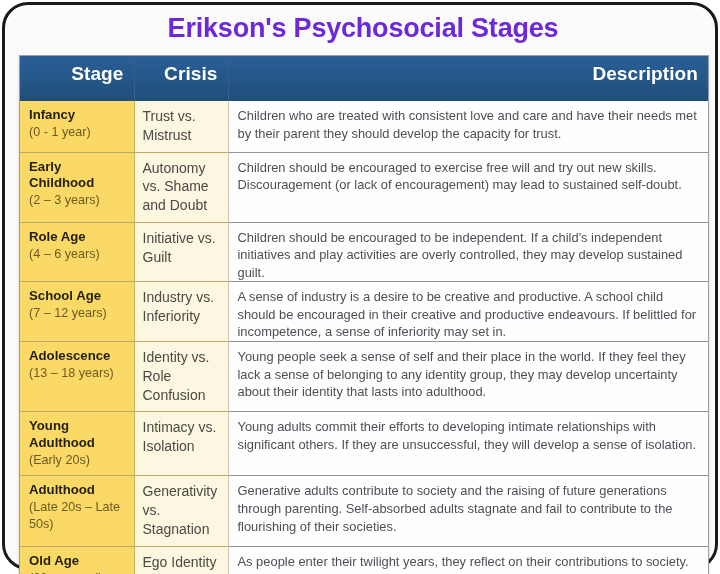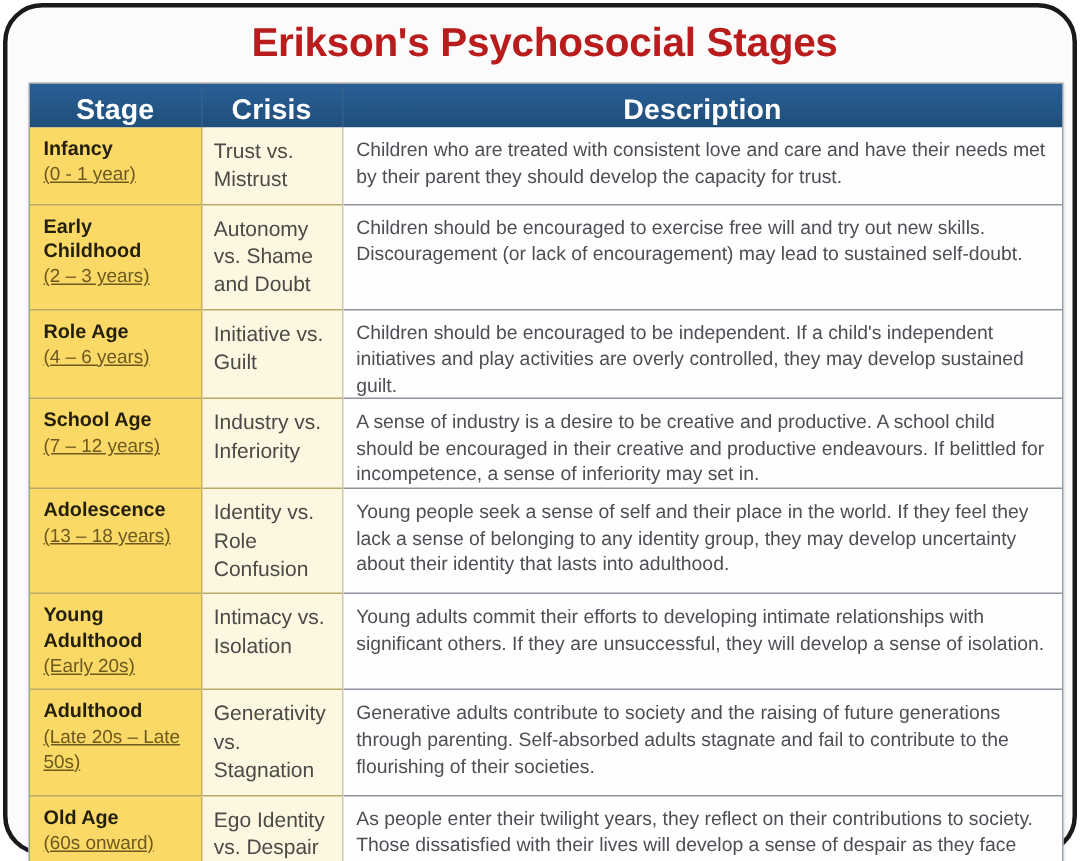--- a/index.html
+++ b/index.html
@@ -33,21 +33,21 @@
   }
 
   .title {
     position: absolute;
     left: 0;
     top: 8px;
     width: 716px;
     text-align: center;
     font-size: 27px;
     font-weight: bold;
-    color: #b91c1c;
+    color: #6d28d9;
     letter-spacing: -0.2px;
     font-family: "Liberation Sans", sans-serif;
   }
 
   .table-wrap {
     position: absolute;
     left: 14px;
     top: 50px;
     width: 690px;
     border: 1px solid #9aa3ad;
@@ -64,22 +64,22 @@
   table.stages col.c-stage { width: 114px; }
   table.stages col.c-crisis { width: 94px; }
   table.stages col.c-desc   { width: auto; }
 
   thead th {
     background: #24578C;
     background: linear-gradient(180deg, #2a5f97 0%, #1f4e79 100%);
     color: #ffffff;
     font-size: 19px;
     font-weight: bold;
-    text-align: center;
-    padding: 7px 10px 0 10px;
+    text-align: right;
+    padding: 7px 10px 16px 10px;
     border-right: 1px solid #355f8d;
     letter-spacing: 0.1px;
     white-space: nowrap;
   }
   thead th:last-child { border-right: none; }
 
   tbody td {
     vertical-align: top;
     border-top: 1px solid #b9a86a;
     font-size: 12.6px;
@@ -100,21 +100,20 @@
     color: #231f0c;
     font-size: 13.2px;
     line-height: 1.28;
   }
 
   td.stage .age {
     display: block;
     color: #6e5a20;
     font-size: 12.6px;
     line-height: 1.3;
-    text-decoration: underline;
   }
 
   td.crisis {
     background: #FDF6E0;
     padding: 6px 8px 7px 8px;
     color: #4a4a46;
     border-right: 1px solid #cfc6a8;
     font-size: 14px;
     line-height: 1.34;
   }

